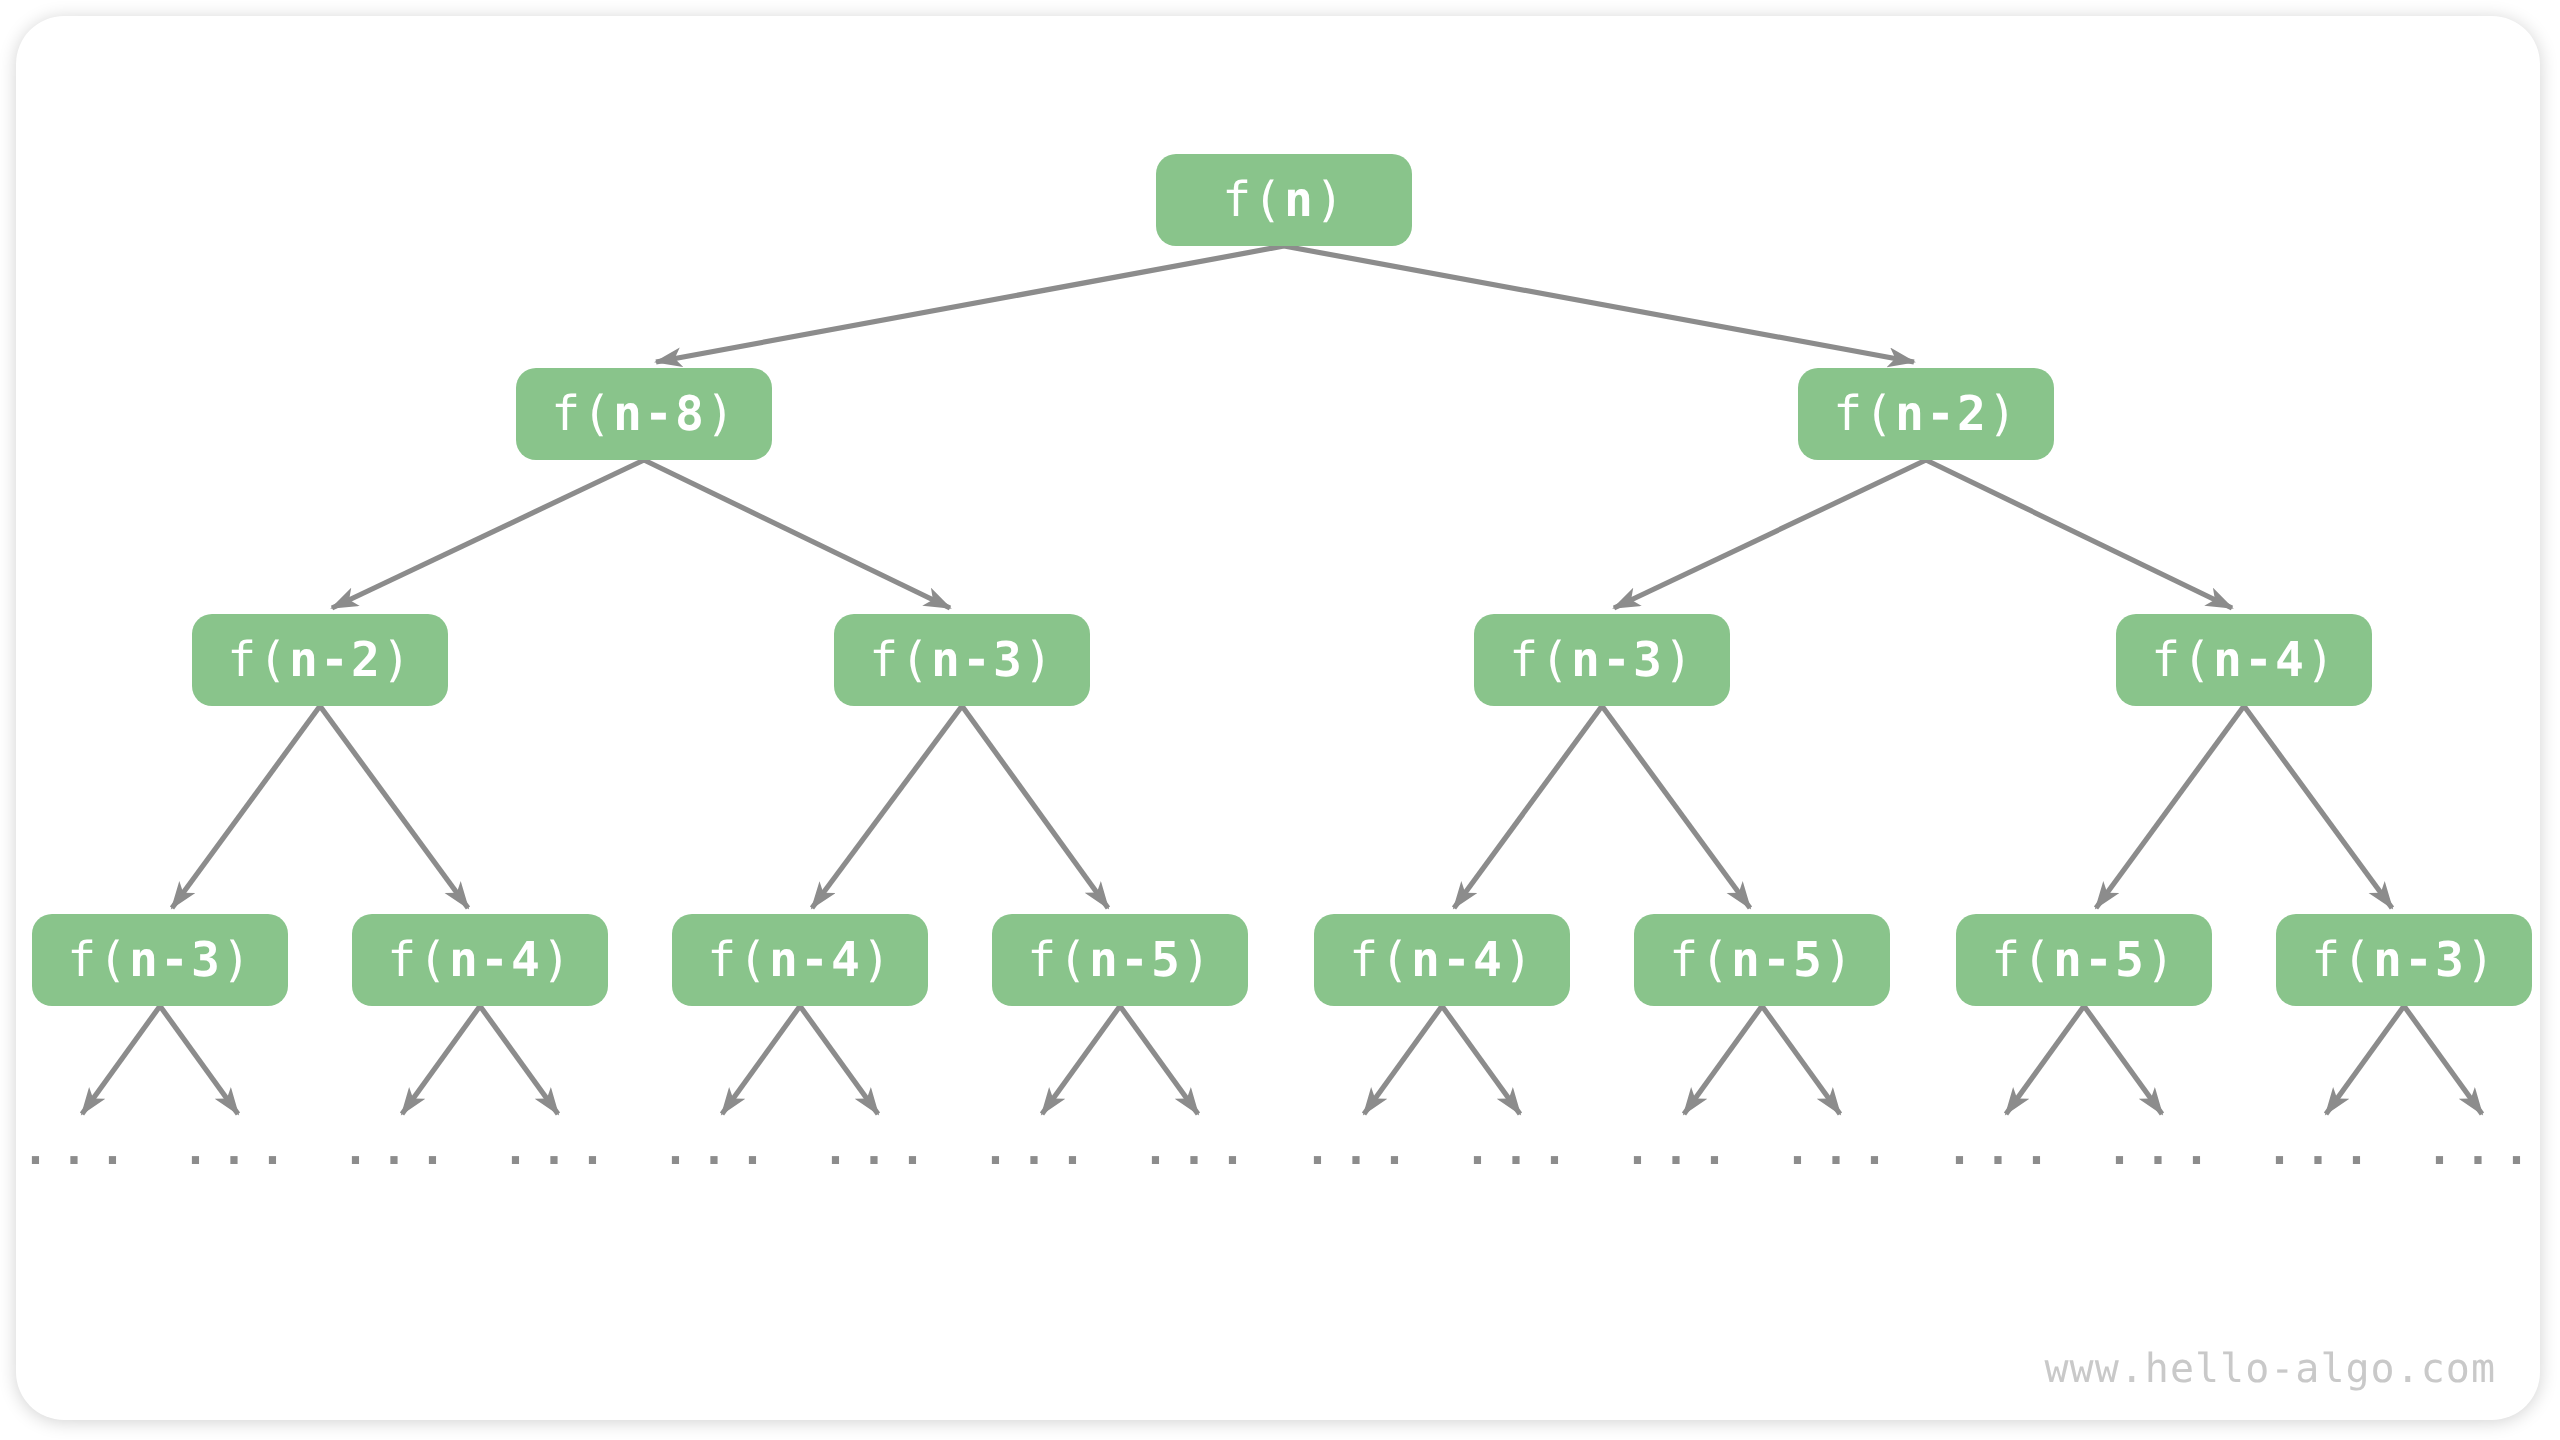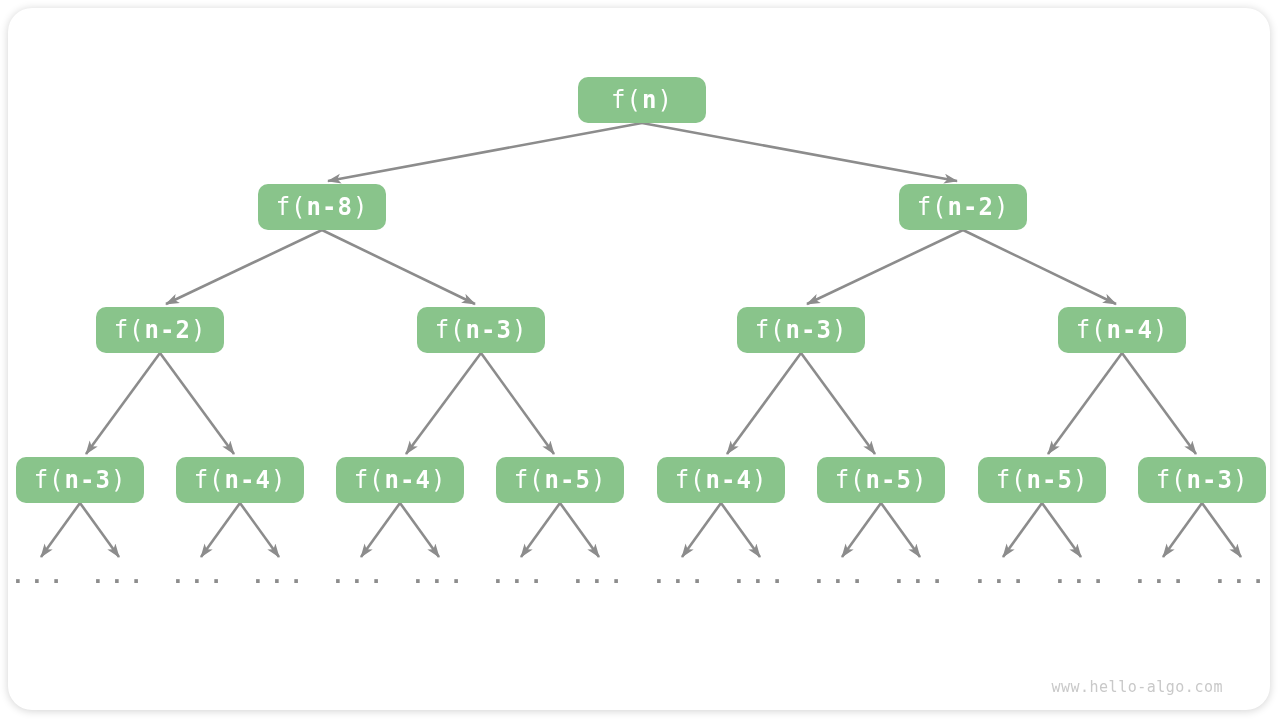--- a/index.html
+++ b/index.html
@@ -23,23 +23,23 @@
     display:flex;align-items:center;justify-content:center;
     font-size:24px;letter-spacing:1px;white-space:nowrap;
   }
   .node b{font-weight:bold;}
   .dots{
     position:absolute;width:80px;text-align:center;
     color:var(--edge,#8c8c8c);
     font-weight:bold;font-size:22px;letter-spacing:6px;line-height:22px;
   }
   .watermark{
-    position:absolute;right:57px;bottom:24px;
+    position:absolute;right:32px;bottom:24px;
     color:var(--watermark,#c9c9c9);
-    font-size:15px;letter-spacing:0.5px;
+    font-size:20px;letter-spacing:0.5px;
   }
 </style>
 </head>
 <body style="--node-fill: #89c48b; --node-text: #ffffff; --edge: #8c8c8c; --watermark: #c9c9c9; --card-bg: #ffffff; --page-bg: #ffffff;">
 
 <div class="card"></div>
 
 <svg class="layer" id="edges-layer" width="1280" height="720" viewBox="0 0 1280 720" xmlns="http://www.w3.org/2000/svg">
     <defs>
       <marker id="ah" markerUnits="userSpaceOnUse" markerWidth="18" markerHeight="14" refX="13" refY="5" orient="auto">

